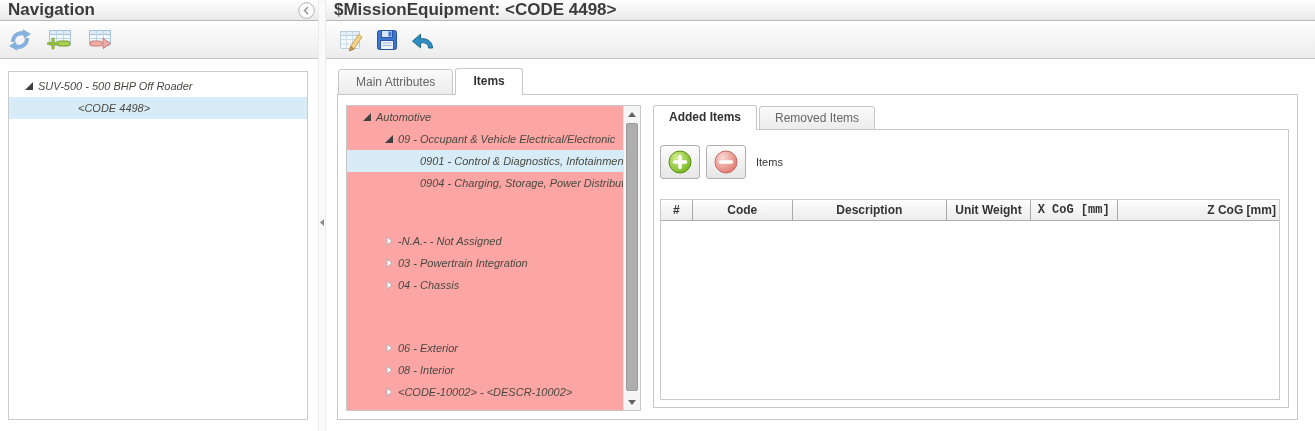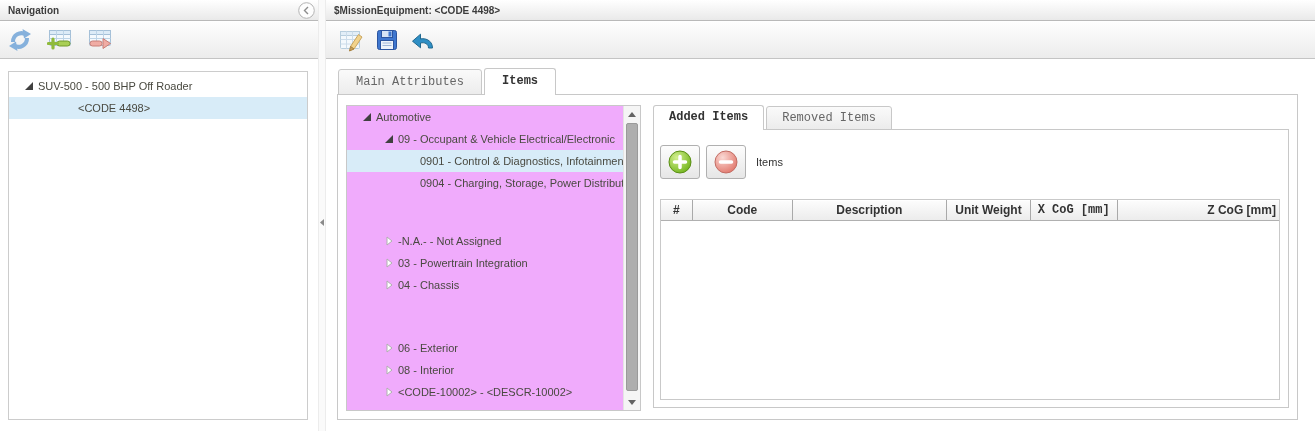--- a/index.html
+++ b/index.html
@@ -3,21 +3,21 @@
 <meta charset="utf-8">
 <style>
   * { box-sizing: border-box; margin: 0; padding: 0; }
   html,body { width:1315px; height:431px; background:#fff; overflow:hidden;
     font-family:"Liberation Sans", sans-serif; font-size:11px; color:#444; }
   .abs { position:absolute; }
 
   
   .panel-header { top:0; height:21px; background:linear-gradient(#ffffff,#e9e9e9);
     border-bottom:1px solid #b9b9b9; display:flex; align-items:center; }
-  .panel-title { font-size:10px; font-weight:bold; color:#3c3c3c; padding-left:8px; }
+  .panel-title { font-size:17px; font-weight:bold; color:#3c3c3c; padding-left:8px; }
   .toolbar { top:22px; height:37px; background:linear-gradient(#fefefe,#ececec);
     border-bottom:1px solid #c4c4c4; display:flex; align-items:center; }
   .tbtn { width:30px; height:30px; display:flex; align-items:center; justify-content:center;
     border-radius:3px; cursor:pointer; }
   .collapse-btn { position:absolute; right:3px; top:2px; width:17px; height:17px; cursor:pointer; }
 
   
   #nav-panel { left:0; top:0; width:318px; height:431px; }
   #nav-panel .panel-header { position:absolute; left:0; width:318px; }
   #nav-panel .toolbar { position:absolute; left:0; width:318px; padding-left:5px; gap:10px; }
@@ -29,38 +29,38 @@
     border-left:1px solid #ececec; border-right:1px solid #ececec; }
   #divider-handle { position:absolute; left:0; top:210px; width:6px; height:24px;
     display:flex; align-items:center; justify-content:center; cursor:pointer; }
 
   
   #main-panel { left:326px; top:0; width:989px; height:431px; }
   #main-panel .panel-header { position:absolute; left:0; width:989px; }
   #main-panel .toolbar { position:absolute; left:0; width:989px; padding-left:10px; gap:6px; }
 
   
-  .tabs { display:flex; align-items:flex-end;font-family:Liberation Mono, monospace; }
+  .tabs { display:flex; align-items:flex-end; }
   .tab { height:26px; line-height:25px; padding:0 17px; font-size:12px; color:#666;
     background:linear-gradient(#fafafa,#ececec); border:1px solid #c8c8c8;
     border-radius:3px 3px 0 0; margin-right:2px; cursor:pointer; white-space:nowrap; }
   .tab.active { background:#fff; color:#333; font-weight:bold; border-bottom:none;
     height:27px; position:relative; z-index:3; }
   #main-tabs { position:absolute; left:12px; top:68px; }
   #content-box { position:absolute; left:11px; top:94px; width:961px; height:326px;
     border:1px solid #c8c8c8; background:#fff; }
 
   
-  .trow { height:22px; display:flex; align-items:center; white-space:nowrap; cursor:default; }
+  .trow { height:22px; display:flex; align-items:center; white-space:nowrap; cursor:default;font-style:italic; }
   .trow.sel { background:#d8ecf8; }
   .toggle { width:15px; display:inline-flex; align-items:center; justify-content:center; flex:0 0 15px; }
   .tlabel { padding-left:2px; color:#494940; }
 
   #category-tree-box { position:absolute; left:8px; top:10px; width:295px; height:306px;
-    border:1px solid #c8c8c8; background:#f0abfc; overflow:hidden; }
+    border:1px solid #c8c8c8; background:#fca5a5; overflow:hidden; }
   #category-tree { position:absolute; left:0; top:0; right:17px; bottom:0; }
 
   
   #cat-scrollbar { position:absolute; right:0; top:0; width:17px; height:100%;
     background:#f5f5f5; border-left:1px solid #e4e4e4; }
   .sb-btn { position:absolute; left:0; width:16px; height:16px; display:flex;
     align-items:center; justify-content:center; cursor:pointer; }
   .sb-up { top:0; } .sb-down { bottom:0; }
   .arr-up { width:0; height:0; border-left:4px solid transparent; border-right:4px solid transparent;
     border-bottom:5px solid #636363; }

